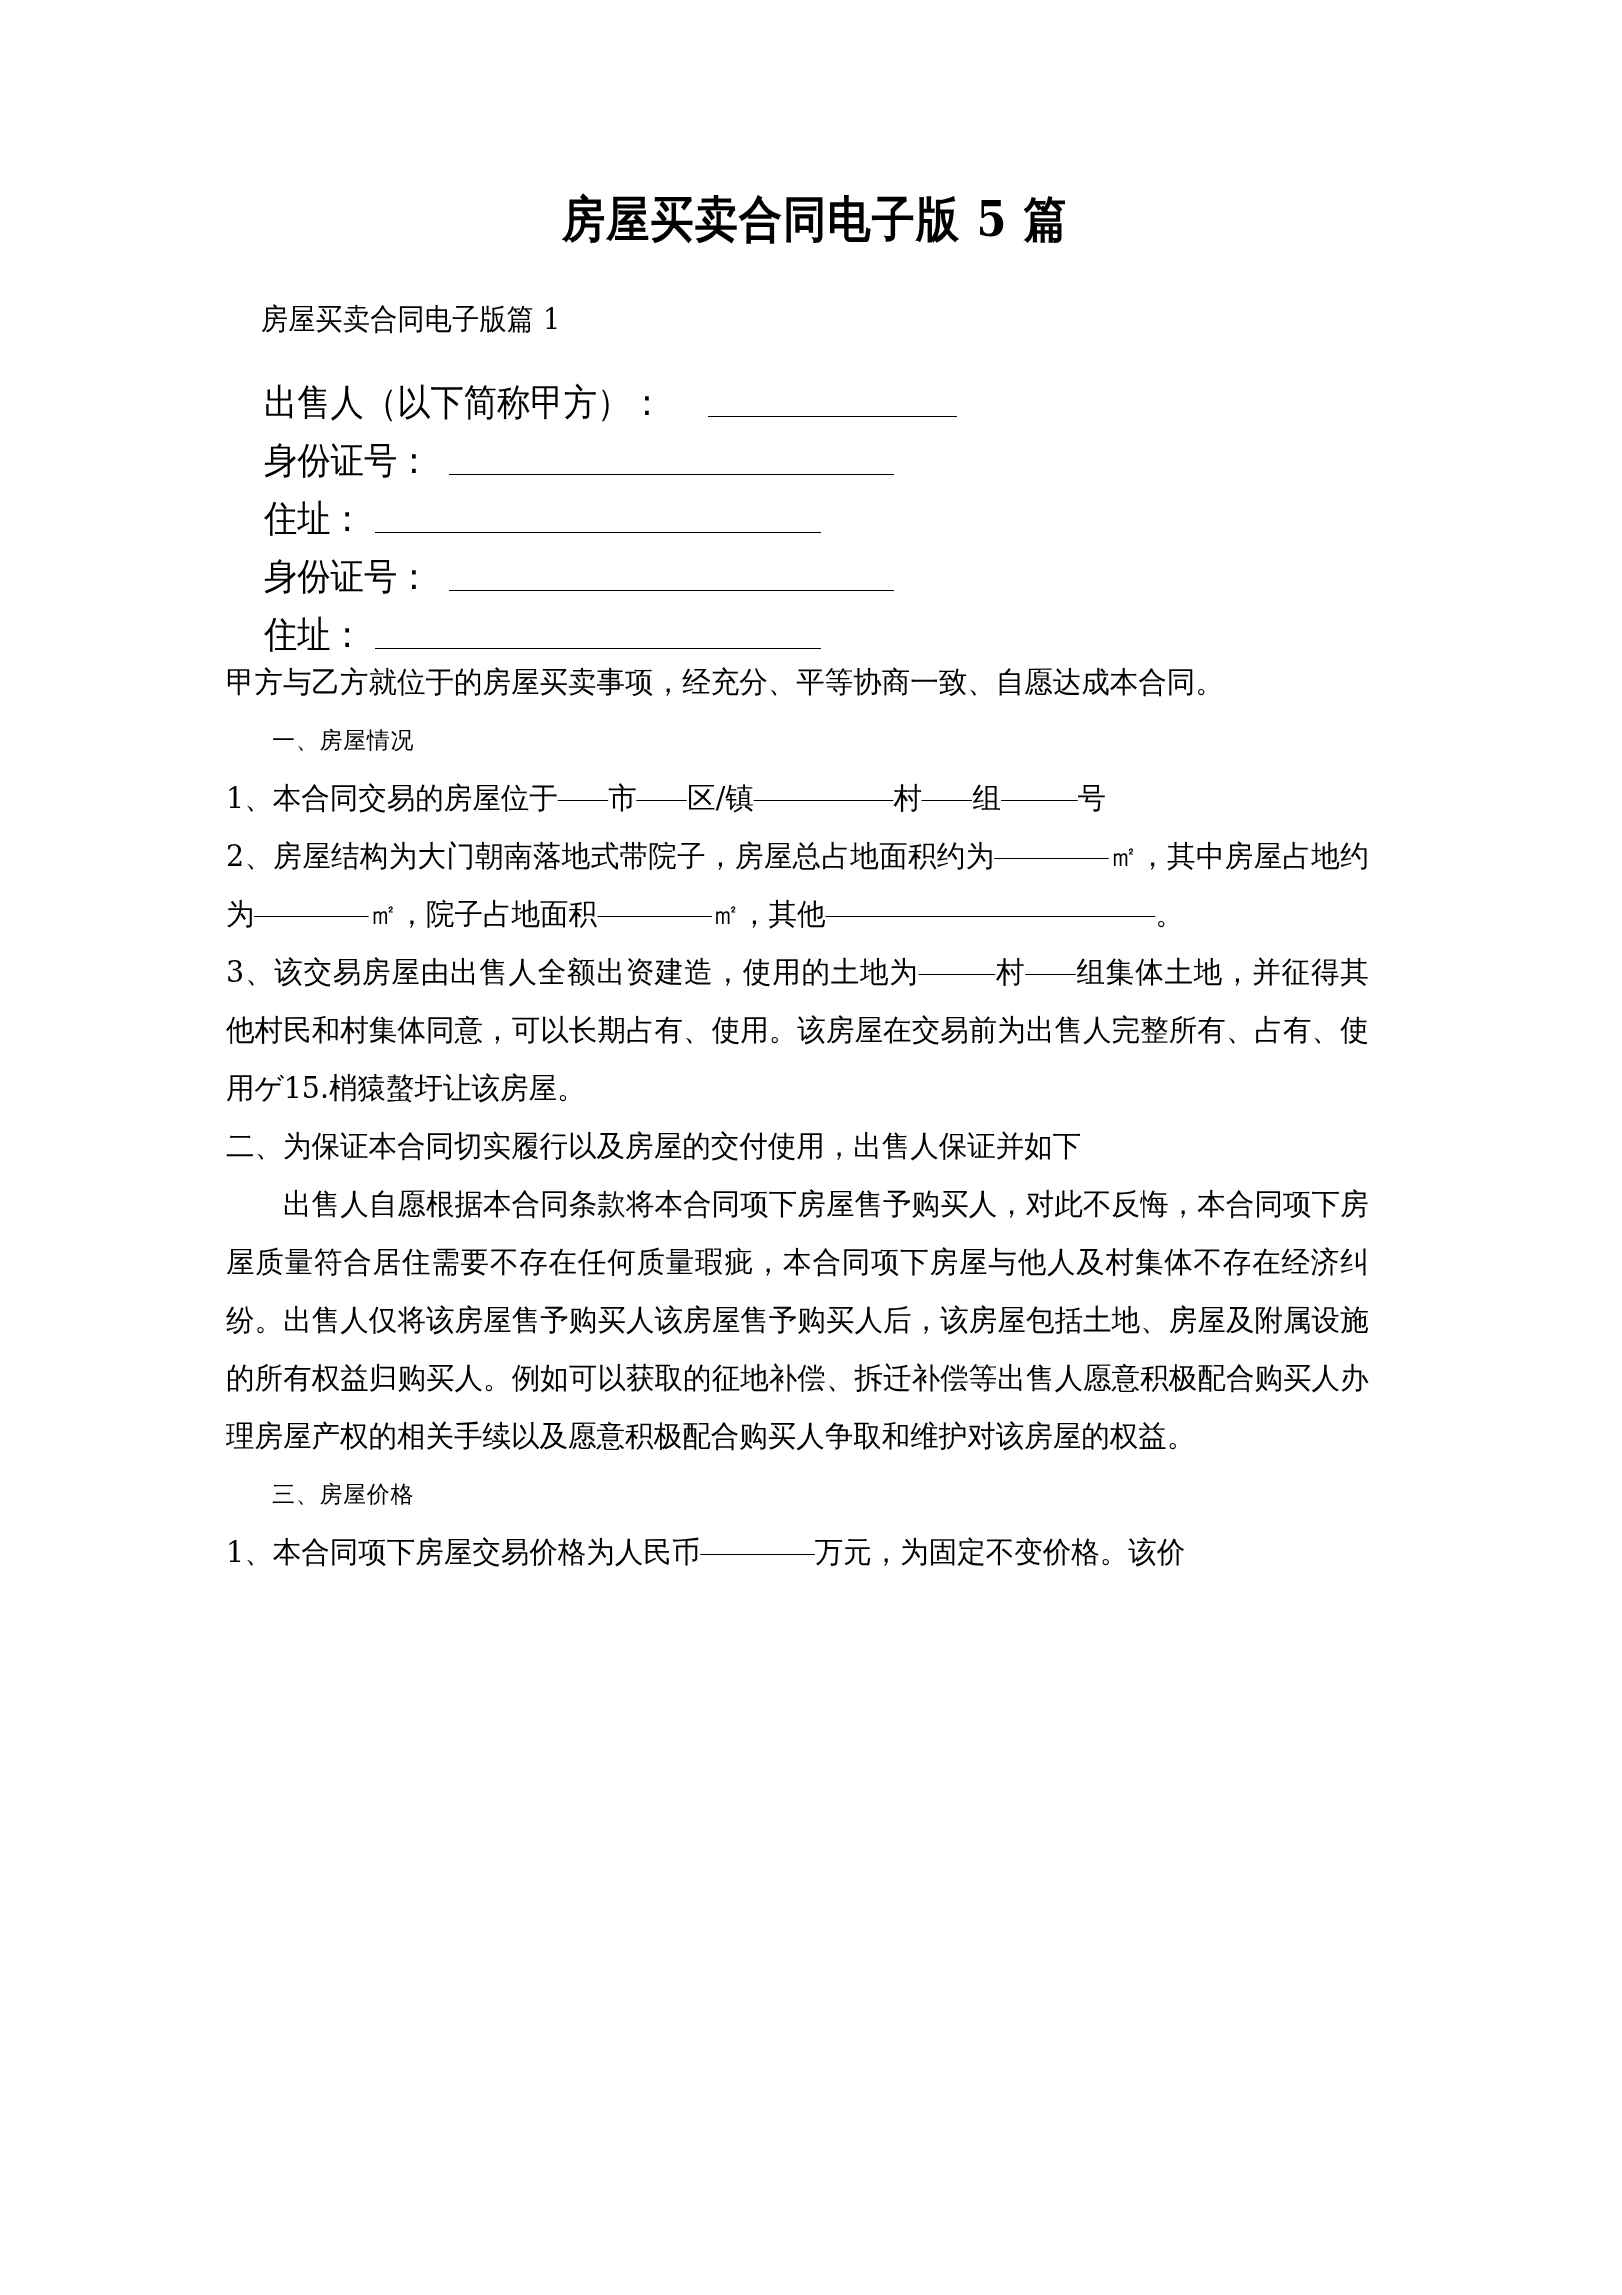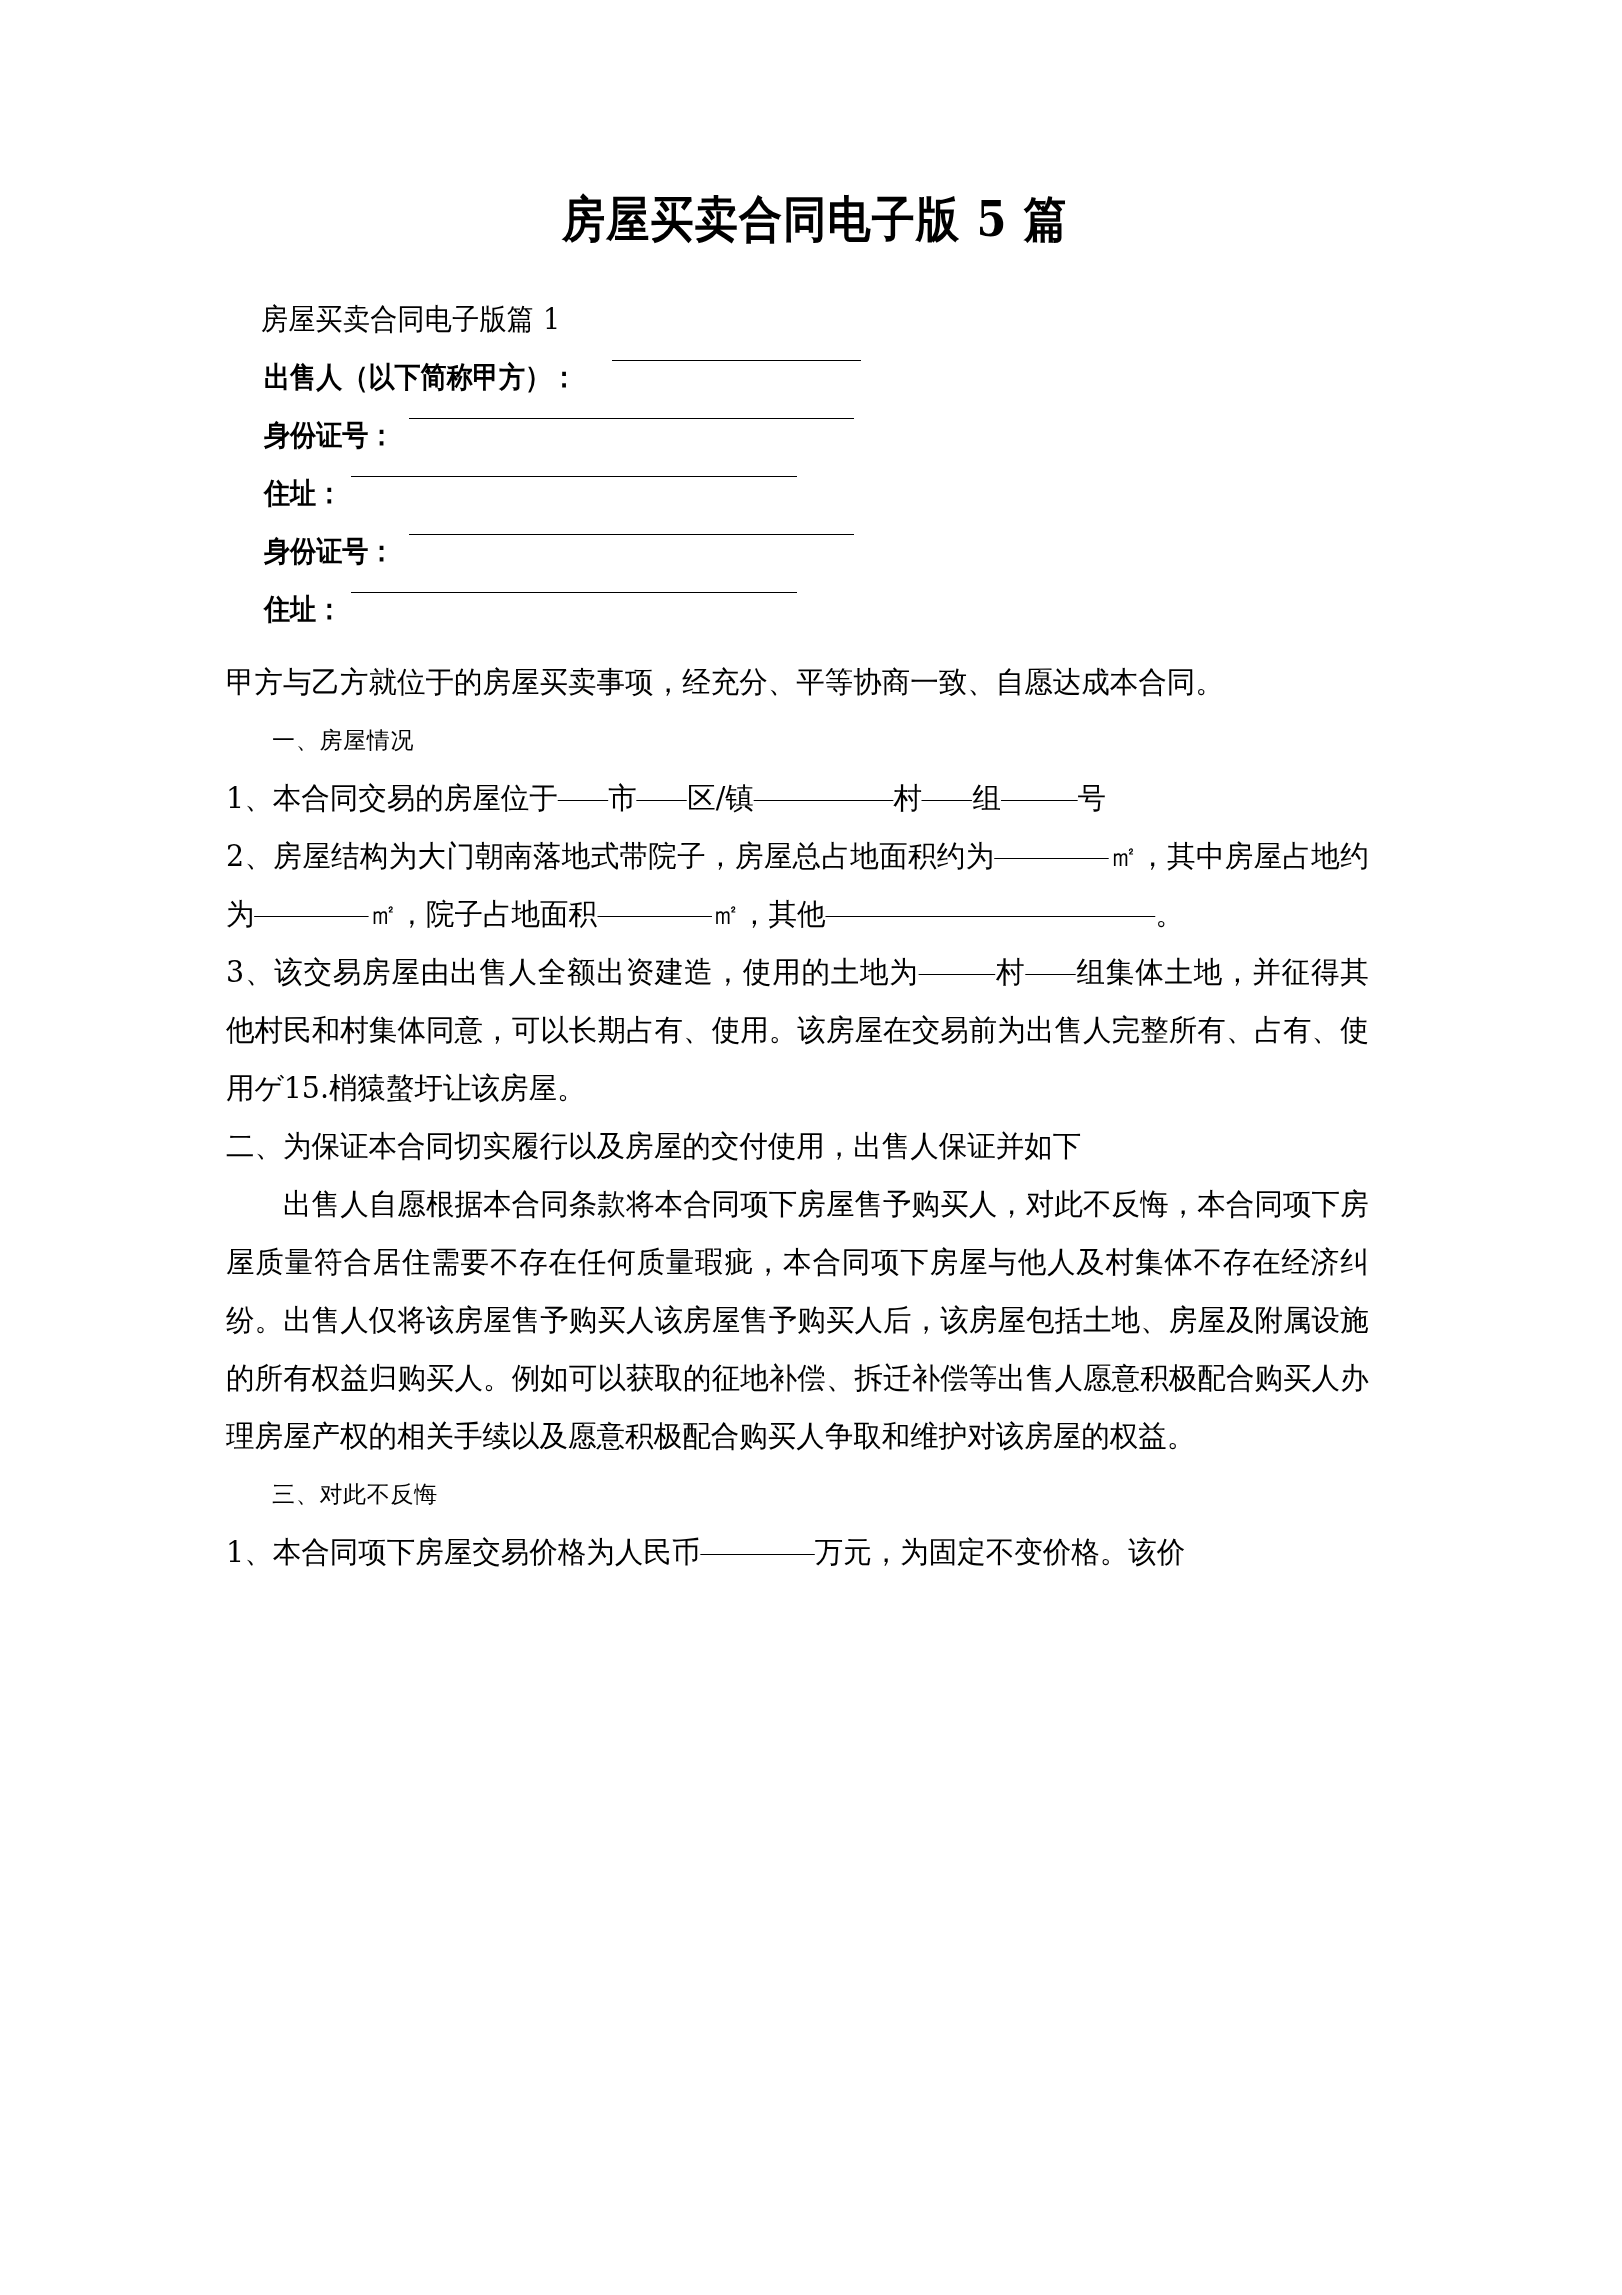--- a/index.html
+++ b/index.html
@@ -63,27 +63,26 @@
   }
   .indent { text-indent: 2em; }
   .indent1 { text-indent: 1em; }
 
   
   .sec-gap-1 { height: 56px; }
 
   
   .field-row {
     display: flex;
-    align-items: flex-start;
-    font-size: 29px;
+    align-items: flex-end;
+    font-size: 37px;
     line-height: 1.0;
     height: 58px;
     padding-left: 38px;
     white-space: nowrap;
-    font-weight: bold;
   }
   .field-label {
     transform: scaleX(0.9);
     transform-origin: left center;
     display: inline-block;
   }
   .rule {
     display: inline-block;
     border-bottom: 1.3px solid #000;
     height: 0.7px;
@@ -166,21 +165,21 @@
     <div class="para wide">
       <span class="indent1">3、该交易房屋由出售人全额出资建造，使用的土地为</span><span class="blank b-md"></span><span>村</span><span class="blank b-sm"></span><span>组集体</span><span>土地，并征得其他村民和村集体同意，可以长期占有、使用。该房屋在交易前为</span><span>出售人完整所有、占有、使用ゲ15.梢猿螯圩让该房屋。</span>
     </div>
 
     <div class="para wide">
       <span class="indent1">二、为保证本合同切实履行以及房屋的交付使用，出售人保证并如下</span>
     </div>
 
     <div class="para wide indent">出售人自愿根据本合同条款将本合同项下房屋售予购买人，对此不反悔，本合同项下房屋质量符合居住需要不存在任何质量瑕疵，本合同项下房屋与他人及村集体不存在经济纠纷。出售人仅将该房屋售予购买人该房屋售予购买人后，该房屋包括土地、房屋及附属设施的所有权益归购买人。例如可以获取的征地补偿、拆迁补偿等出售人愿意积极配合购买人办理房屋产权的相关手续以及愿意积极配合购买人争取和维护对该房屋的权益。</div>
 
-    <div class="head-line">三、对此不反悔</div>
+    <div class="head-line">三、房屋价格</div>
 
     <div class="para wide">
       <span class="indent1">1、本合同项下房屋交易价格为人民币</span><span class="blank b-lg"></span><span>万元，为固定不变价格。该价</span>
     </div>
 
   </div>
 </div>
 
 
 </body></html>

